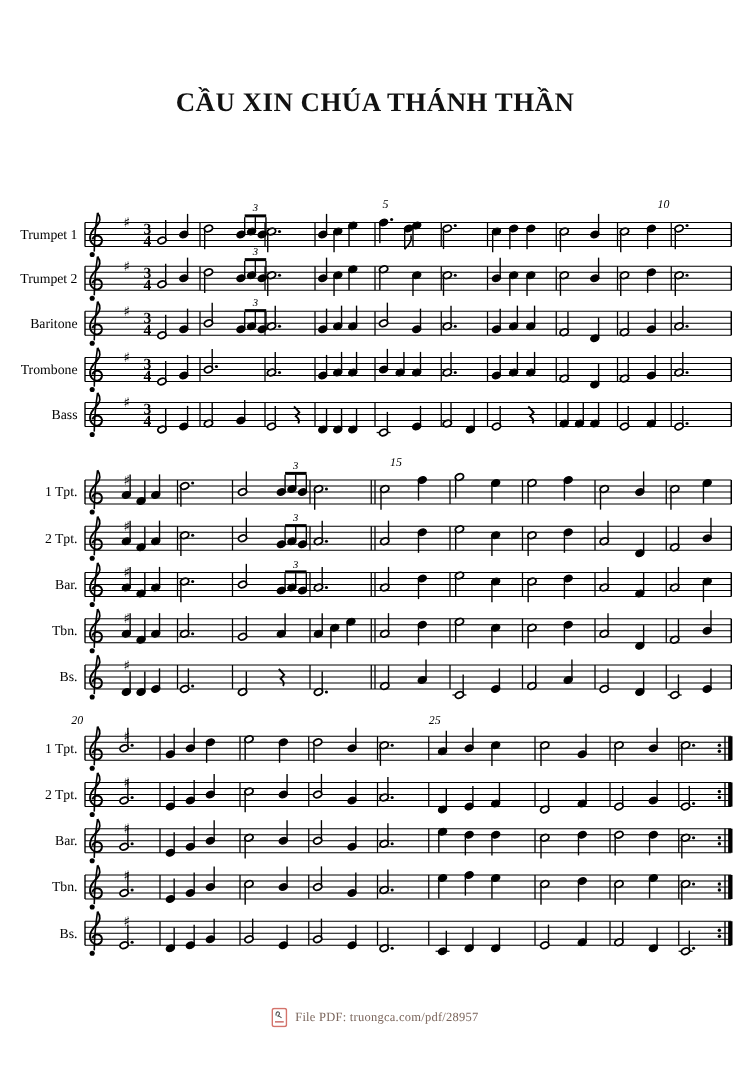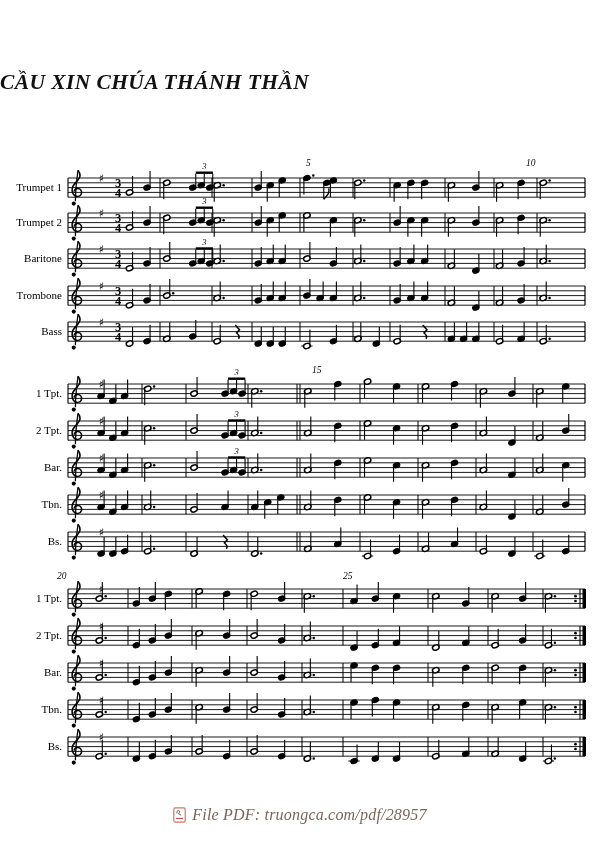--- a/index.html
+++ b/index.html
@@ -1,23 +1,23 @@
 <!DOCTYPE html>
 <html><head>
 <meta charset="utf-8">
 <style>
   html,body{margin:0;padding:0;background:#888;}
   #page{position:relative;width:600px;height:860px;background:#ffffff;margin:0 auto;
         font-family:"Liberation Serif","DejaVu Serif",serif;overflow:hidden;}
-  #title{position:absolute;top:70px;left:0;width:600px;text-align:left;
-         font-size:21.5px;font-weight:600;letter-spacing:.4px;color:#111;font-style:italic;}
+  #title{position:absolute;top:70px;left:0;width:600px;text-align:center;
+         font-size:21.5px;font-weight:600;letter-spacing:.4px;color:#111;}
   #score{position:absolute;top:0;left:0;}
   #footer{position:absolute;top:806px;left:0;width:600px;display:flex;
           justify-content:center;align-items:center;gap:6px;}
-  #footer .txt{font-size:16px;color:#7a655b;letter-spacing:.2px;font-style:italic;}
+  #footer .txt{font-size:10px;color:#7a655b;letter-spacing:.2px;}
   svg text{user-select:none;}
 </style>
 </head>
 <body>
 
 <div id="page">
   <div id="title">CẦU XIN CHÚA THÁNH THẦN</div>
   <svg id="score" width="600" height="860" viewBox="0 0 600 860">
       <g>
         <text x="306" y="166" font-size="9.5" font-style="italic" font-family="&quot;Liberation Serif&quot;,&quot;DejaVu Serif&quot;,serif">5</text>

